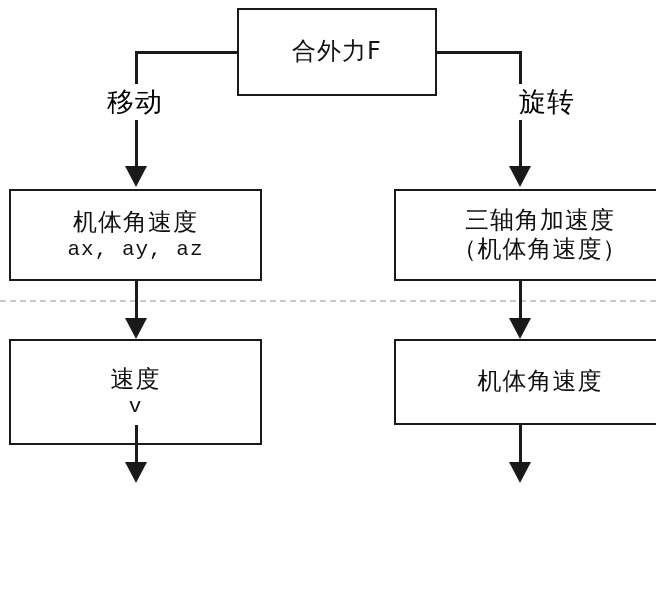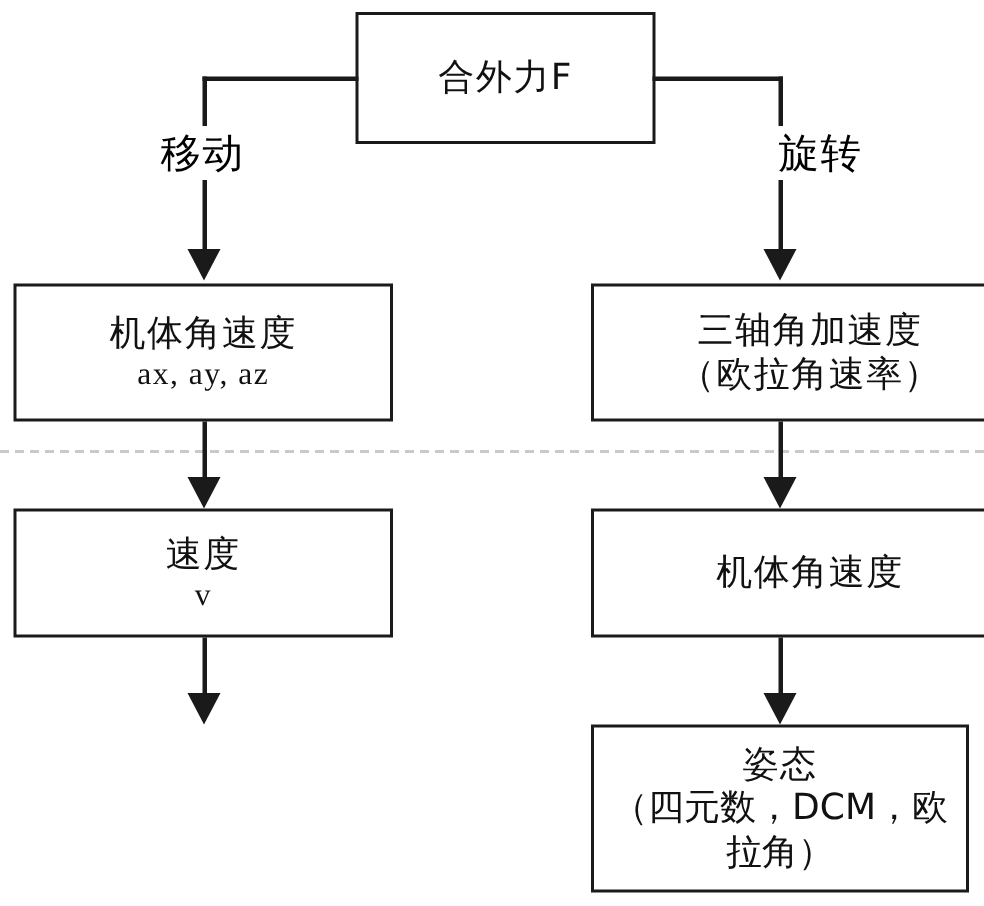--- a/index.html
+++ b/index.html
@@ -39,21 +39,21 @@
     white-space: nowrap;
   }
   .box .cn-wrap {
     font-size: 24px;
     letter-spacing: 0px;
   }
   .box .sym {
     font-size: 21px;
     letter-spacing: 1px;
     white-space: nowrap;
-    font-family: Liberation Serif, serif;
+    font-family: Liberation Mono, monospace;
   }
 
   
   .vline {
     position: absolute;
     width: 3px;
     background: #1a1a1a;
   }
   .hline {
     position: absolute;
@@ -111,45 +111,41 @@
   <div class="edge-label" style="left:103px; top:84px;">移动</div>
   <div class="edge-label" style="left:515px; top:84px;">旋转</div>
 
   <div class="box" style="left:9px; top:189px; width:253px; height:92px;">
     <div class="cn">机体角速度</div>
     <div class="sym">ax, ay, az</div>
   </div>
 
   <div class="box" style="left:394px; top:189px; width:292px; height:92px;">
     <div class="cn">三轴角加速度</div>
-    <div class="cn">（欧拉角速率）</div>
+    <div class="cn">（机体角速度）</div>
   </div>
 
   <div class="dashed-sep" style="top:300px;"></div>
 
   <div class="vline" style="left:135px; top:281px; height:39px;"></div>
   <div class="arrowhead" style="left:125px; top:318px;"></div>
 
   <div class="vline" style="left:519px; top:281px; height:39px;"></div>
   <div class="arrowhead" style="left:509px; top:318px;"></div>
 
-  <div class="box" style="left:9px; top:339px; width:253px; height:86px;">
+  <div class="box" style="left:9px; top:339px; width:253px; height:106px;">
     <div class="cn">速度</div>
     <div class="sym">v</div>
   </div>
 
   <div class="box" style="left:394px; top:339px; width:292px; height:86px;">
     <div class="cn">机体角速度</div>
   </div>
 
   <div class="vline" style="left:135px; top:425px; height:40px;"></div>
   <div class="arrowhead" style="left:125px; top:462px;"></div>
 
   <div class="vline" style="left:519px; top:425px; height:40px;"></div>
   <div class="arrowhead" style="left:509px; top:462px;"></div>
 
 
-  <div class="box" style="left:394px; top:483px; width:252px; height:112px;">
-    <div class="cn">姿态</div>
-    <div class="cn-wrap">（四元数，DCM，欧拉角）</div>
-  </div>
 
 </div>
 
 </body></html>

